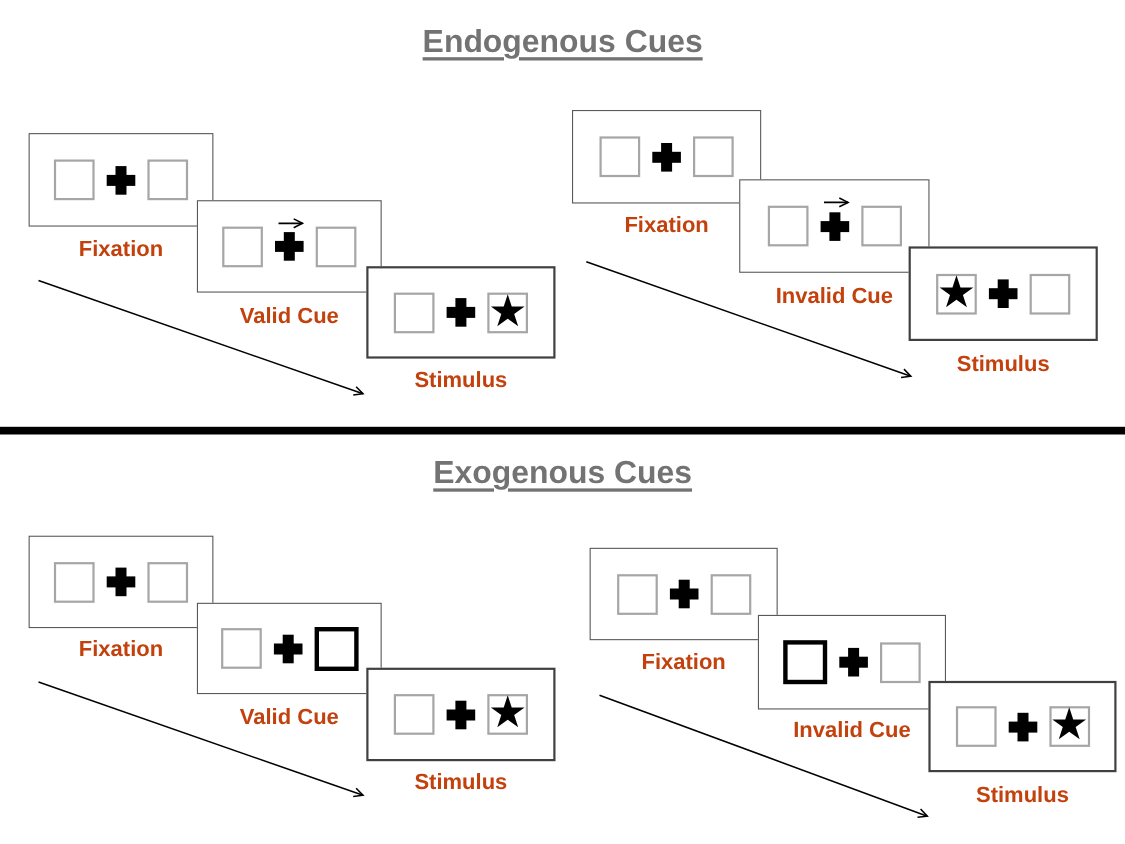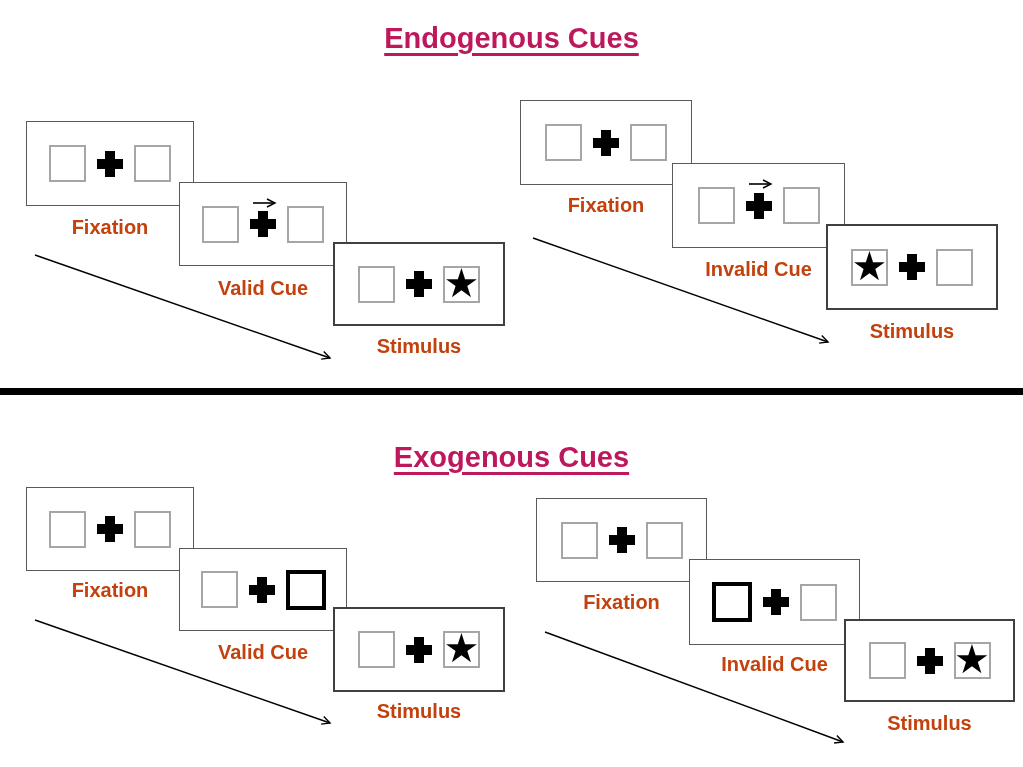--- a/index.html
+++ b/index.html
@@ -2,21 +2,21 @@
 <html><head>
 <meta charset="utf-8">
 <style>
   html,body { margin:0; padding:0; background:#ffffff; }
   #canvas {
     position:relative; width:1023px; height:767px; background:#ffffff;
     font-family:"Liberation Sans", sans-serif; overflow:hidden;
   }
   .title {
     position:absolute; left:0; width:100%; text-align:center;
-    font-size:29px; font-weight:bold; color:#be185d;
+    font-size:29px; font-weight:bold; color:#737373;
     text-decoration:underline; text-underline-offset:5px;
     text-decoration-thickness:3px;
   }
   .divider { position:absolute; left:0; width:100%; height:7px; background:#000; }
   .panel {
     position:absolute; background:#ffffff; border:1px solid #595959;
     box-sizing:border-box; display:flex; align-items:center;
     justify-content:center; gap:11px;
   }
   .panel.stimulus { border:2px solid #404040; }
@@ -52,21 +52,21 @@
     <marker id="ah" markerWidth="12" markerHeight="12" refX="9" refY="5" orient="auto" markerUnits="userSpaceOnUse">
       <polyline points="1,1 9,5 1,9" fill="none" stroke="#000" stroke-width="1.4"></polyline>
     </marker>
   </defs>
 </svg>
 
 <div id="canvas">
 
   <div class="title" style="top:22px;">Endogenous Cues</div>
   <div class="divider" style="top:388px;"></div>
-  <div class="title" style="top:414px;margin-top:27px;">Exogenous Cues</div>
+  <div class="title" style="top:414px;">Exogenous Cues</div>
 
   <div class="panel" style="left:26px; top:121px; width:168px; height:85px; z-index:1;">
     <div class="box"></div>
     <div class="plus"></div>
     <div class="box"></div>
   </div>
   <div class="flabel" style="left:26px; top:216px; width:168px;">Fixation</div>
 
   <div class="panel" style="left:179px; top:182px; width:168px; height:84px; z-index:2;">
     <div class="box"></div>

